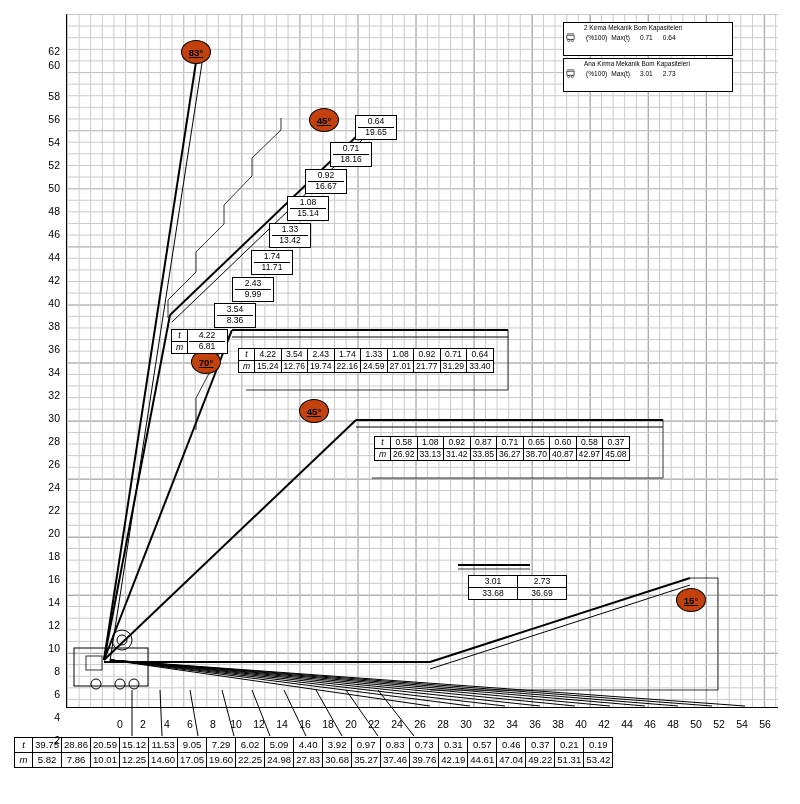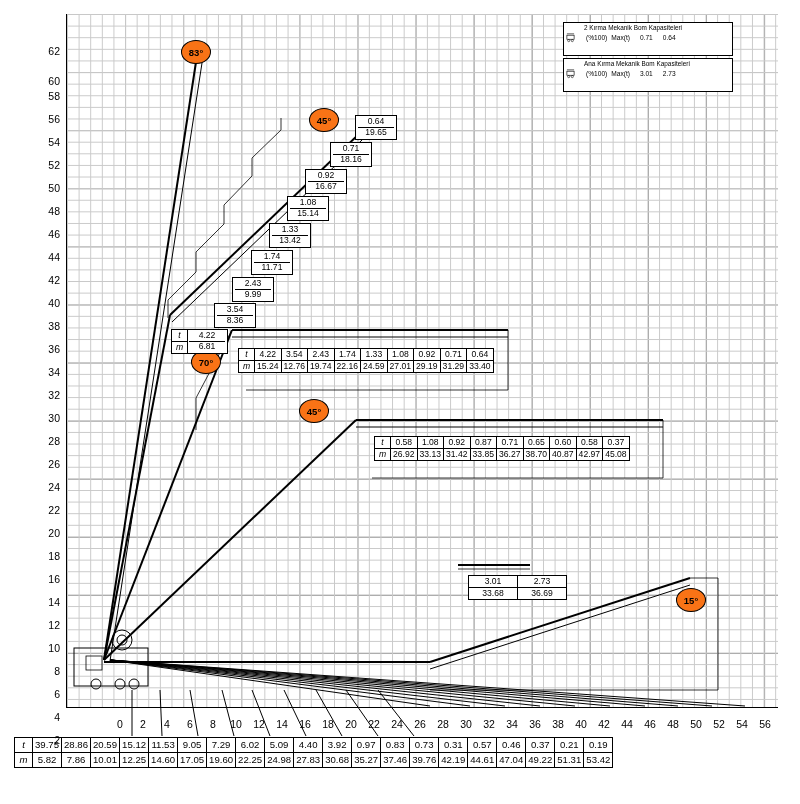--- a/index.html
+++ b/index.html
@@ -33,22 +33,22 @@
     position:absolute;border:1px solid #000;background:#fff;
     font-size:8.6px;line-height:9.4px;text-align:center;
     padding:1px 2px;box-sizing:border-box;white-space:nowrap;
   }
   .lbl .r1{border-bottom:1px solid #000;padding-bottom:.5px;}
   .lbl .r2{padding-top:.5px;}
 
   
   .angle{
     position:absolute;border:1.4px solid #000;border-radius:50%;
-    background:#f97316;font-size:9.5px;font-weight:bold;
-    display:flex;align-items:center;justify-content:center;
+    background:#c2410c;font-size:9.5px;font-weight:bold;
+    display:flex;align-items:center;justify-content:center;text-decoration:underline;
   }
 
   
   table.tm{
     position:absolute;border-collapse:collapse;background:#fff;
     font-size:8.6px;
   }
   table.tm td{border:1px solid #000;text-align:center;padding:0 2px;height:11px;line-height:11px;}
   table.tm td.hdr{width:11px;font-style:italic;}
 
@@ -72,21 +72,21 @@
 </style>
 </head>
 <body>
 
 <div id="root">
 
   <div class="plot"></div>
 
   <div class="yticks">
     <div class="ylab" style="left:34px;top:22px;">62</div>
-    <div class="ylab" style="left:34px;top:52px;">60</div>
+    <div class="ylab" style="left:34px;top:36px;">60</div>
     <div class="ylab" style="left:34px;top:67px;">58</div>
     <div class="ylab" style="left:34px;top:90px;">56</div>
     <div class="ylab" style="left:34px;top:113px;">54</div>
     <div class="ylab" style="left:34px;top:136px;">52</div>
     <div class="ylab" style="left:34px;top:159px;">50</div>
     <div class="ylab" style="left:34px;top:182px;">48</div>
     <div class="ylab" style="left:34px;top:205px;">46</div>
     <div class="ylab" style="left:34px;top:228px;">44</div>
     <div class="ylab" style="left:34px;top:251px;">42</div>
     <div class="ylab" style="left:34px;top:274px;">40</div>
@@ -276,21 +276,21 @@
       <td>0.64</td>
     </tr>
     <tr>
       <td class="hdr">m</td>
       <td>15.24</td>
       <td>12.76</td>
       <td>19.74</td>
       <td>22.16</td>
       <td>24.59</td>
       <td>27.01</td>
-      <td>29.19</td>
+      <td>21.77</td>
       <td>31.29</td>
       <td>33.40</td>
     </tr>
   </tbody>
     </table>
 
   <table class="tm" style="left:374px;top:436px;">
     <tbody>
         <tr>
       <td class="hdr">t</td>

